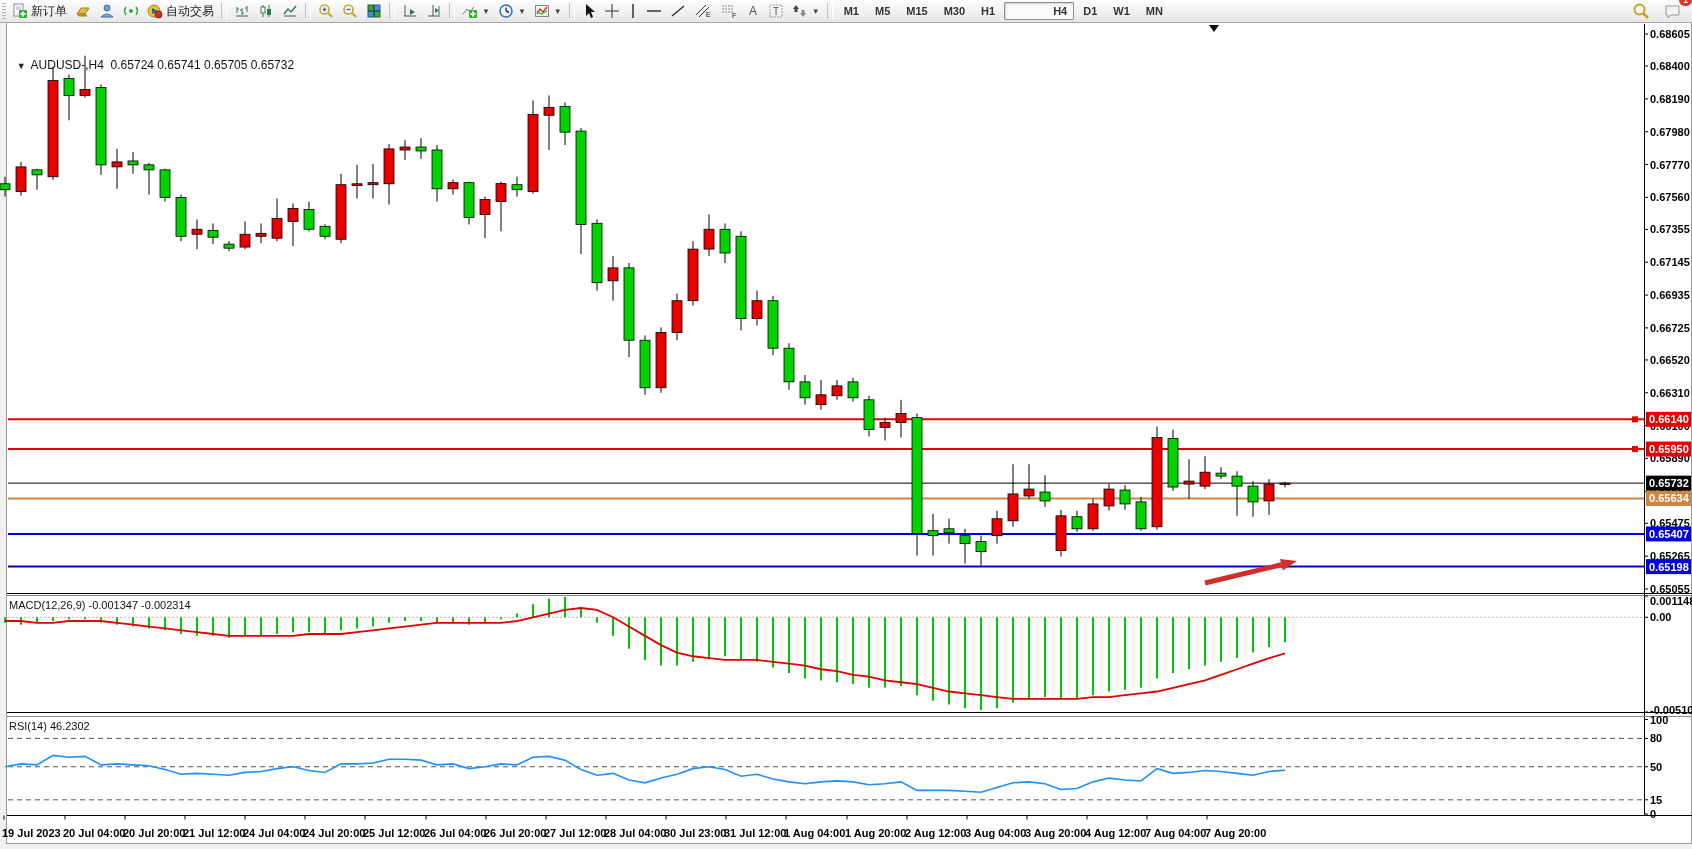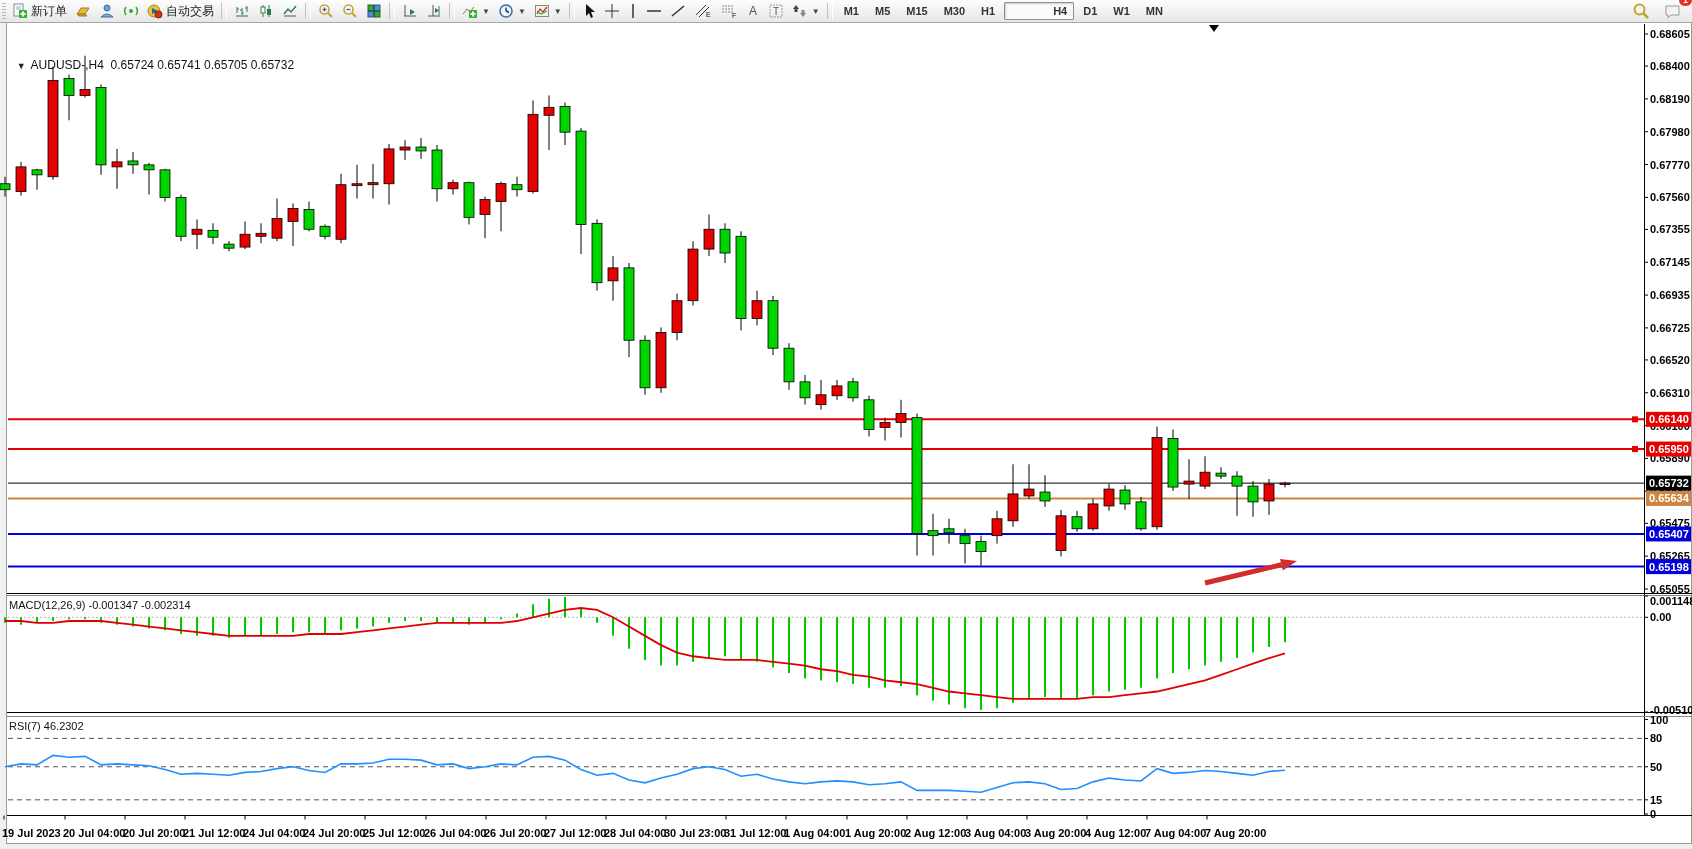--- a/index.html
+++ b/index.html
@@ -663,13 +663,13 @@
     <g>
       <line x1="1205" y1="583" x2="1281.4387377335293" y2="564.7211714115473" stroke="#d22d2d" stroke-width="5"></line>
       <polygon points="1297,561 1282.8341770128595,570.5566447614738 1280.043298454199,558.8856980616208" fill="#d22d2d"></polygon>
     </g>
   </svg>
 
 <div class="overlay" id="chart-title">
   <span class="tri">▼</span><span>AUDUSD-,H4</span>&nbsp;&nbsp;<span>0.65724 0.65741 0.65705 0.65732</span>
 </div>
 <div class="overlay" id="macd-label">MACD(12,26,9) -0.001347 -0.002314</div>
-<div class="overlay" id="rsi-label">RSI(7) 46.2302</div>
+<div class="overlay" id="rsi-label">RSI(14) 46.2302</div>
 
 </body></html>

